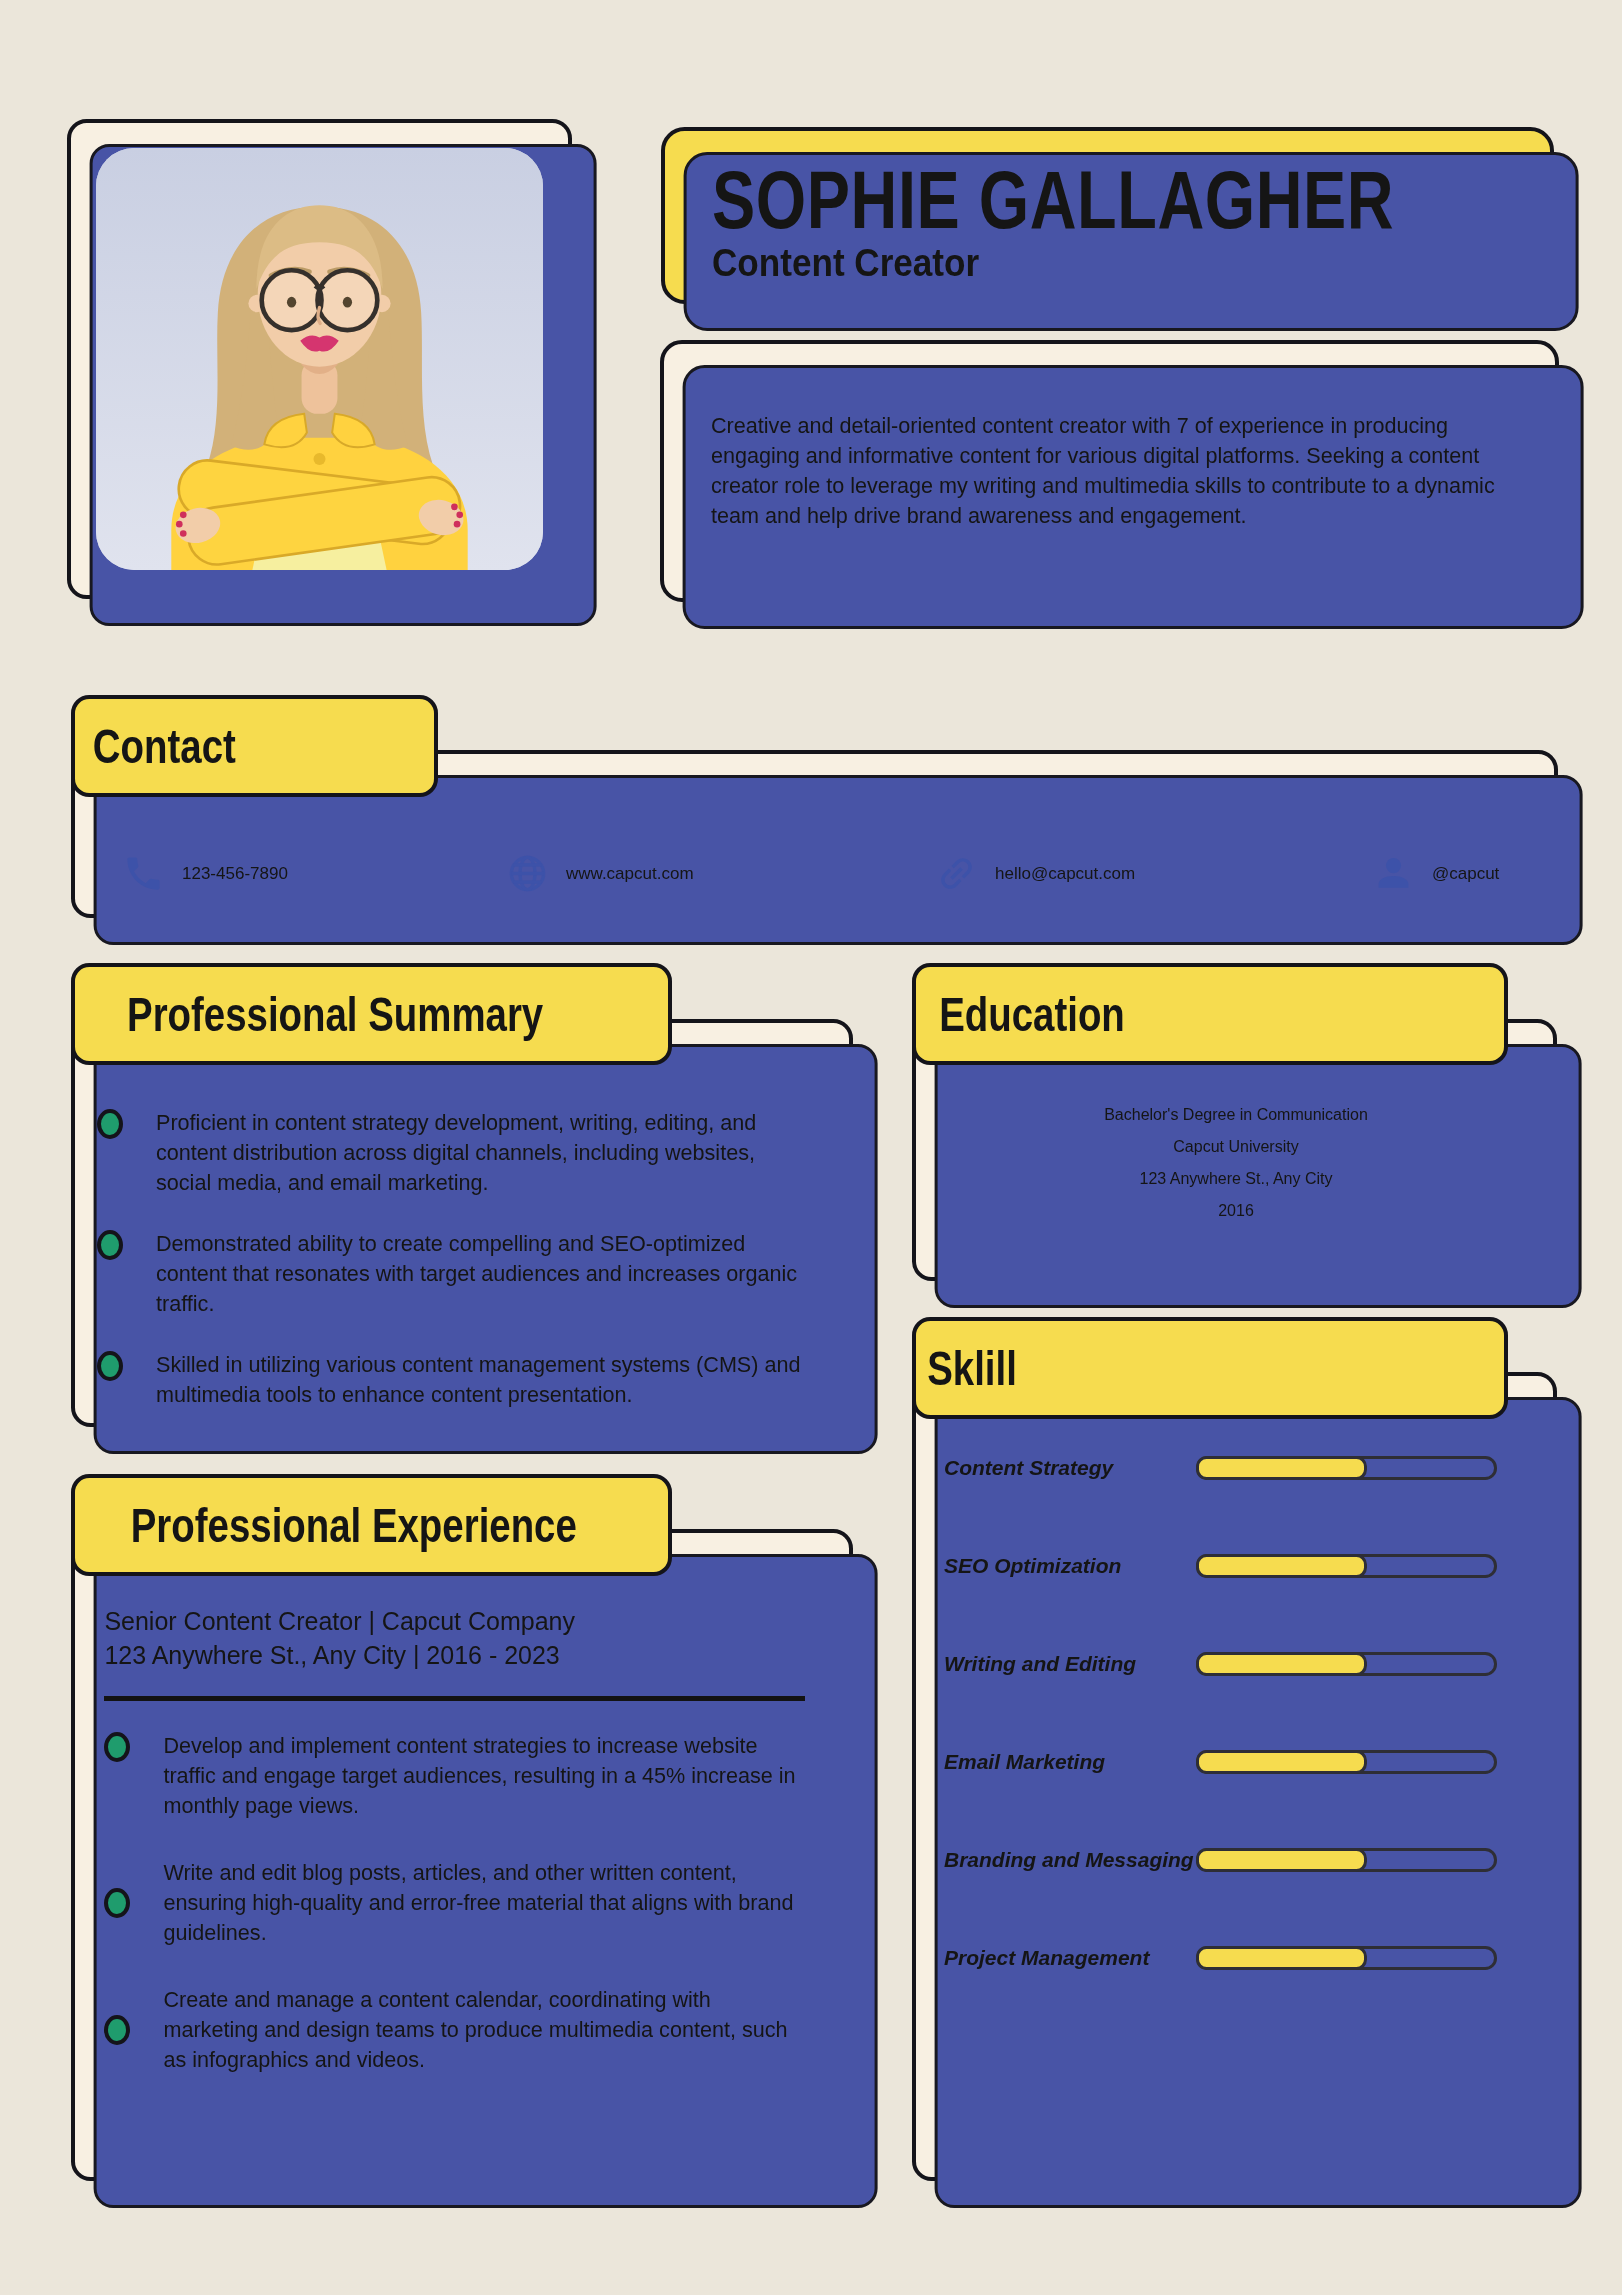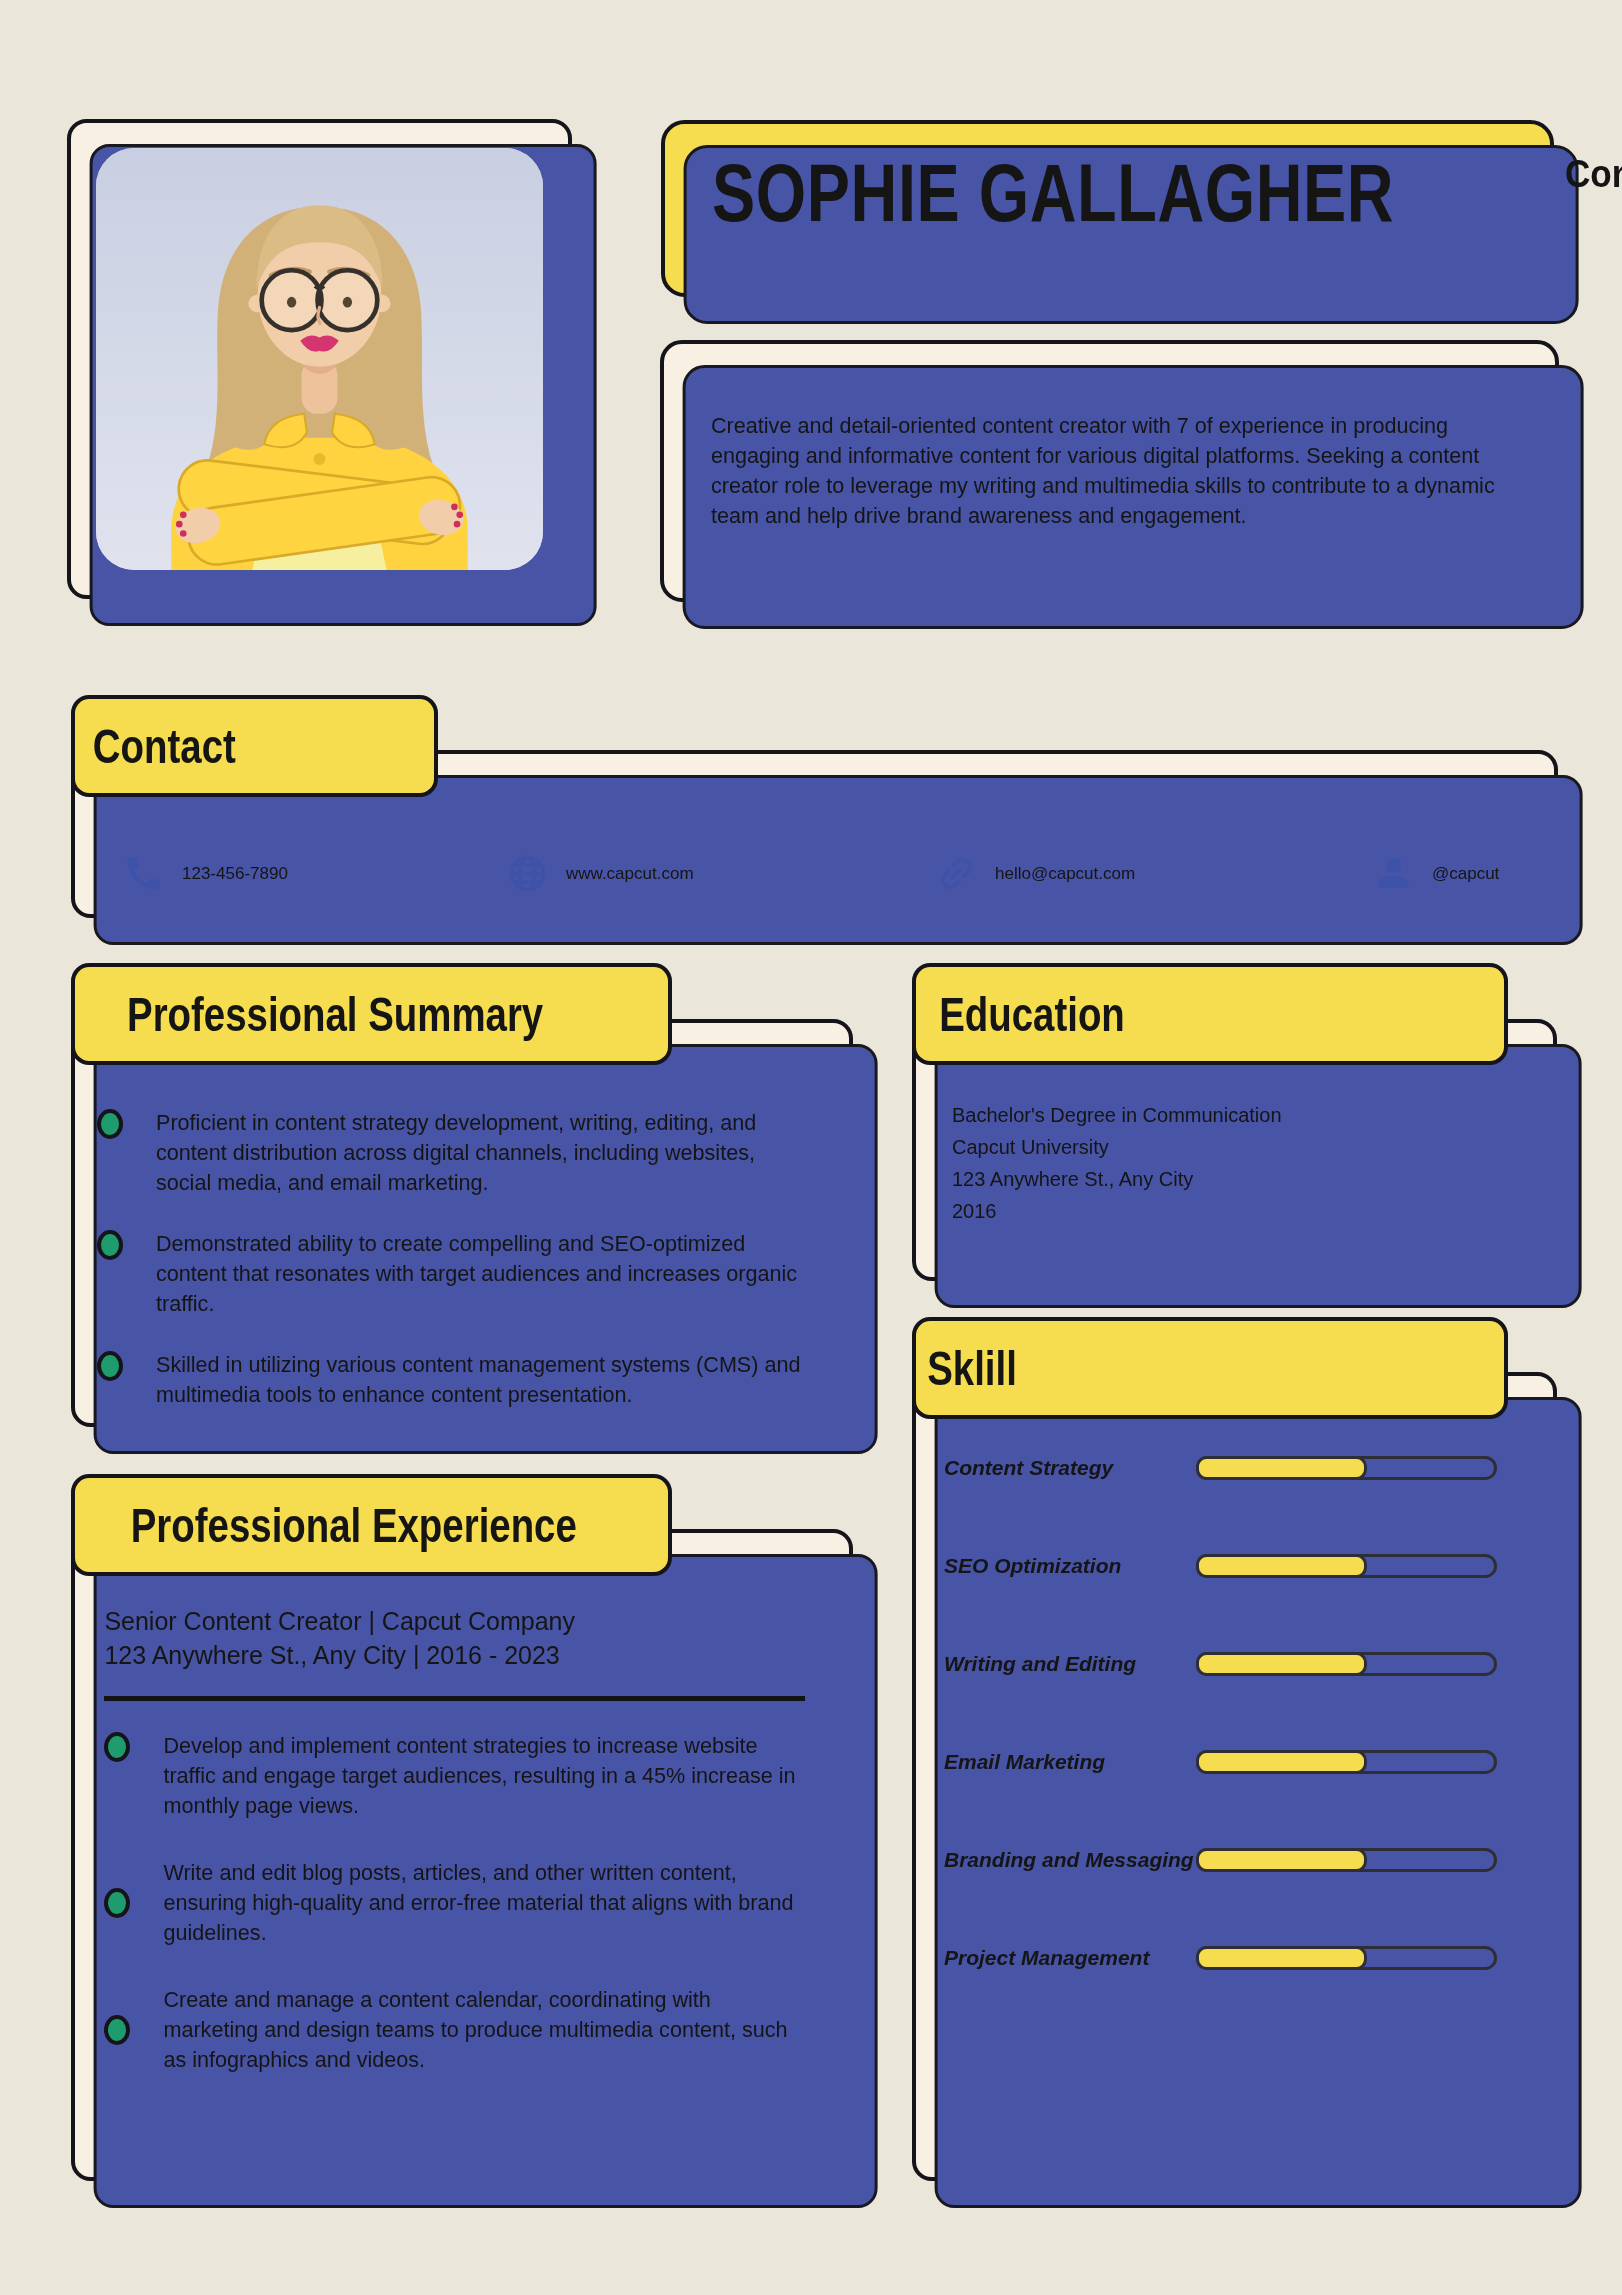--- a/index.html
+++ b/index.html
@@ -32,23 +32,23 @@
   .cond{display:inline-block;transform:scaleX(0.8);}
   .cond-l{display:inline-block;transform:scaleX(0.8);transform-origin:left center;}
   .cond-m{display:inline-block;transform:scaleX(0.9);transform-origin:left center;}
 
   
   .photo-card{left:67px;top:119px;width:505px;height:480px;--r:19.6px;}
   .photo{position:absolute;inset:25px;border-radius:38px;overflow:hidden;background:var(--photo_bg);}
   .photo svg{display:block;width:100%;height:100%;}
 
   .name-card{
-    left:661px;top:120px;width:893px;height:177px;--r:23.6px;
+    left:661px;top:127px;width:893px;height:177px;--r:23.6px;
     background:var(--yellow);
-    display:flex;flex-direction:row;justify-content:flex-start;
+    display:flex;flex-direction:column;justify-content:flex-start;
     padding:27.5px 33px 0 47px;
   }
   .name{font-size:81px;line-height:1.02;font-weight:bold;letter-spacing:0.7px;white-space:nowrap;}
   .role{font-size:39px;font-weight:bold;margin-top:0;white-space:nowrap;}
 
   .summary-card{
     left:660px;top:340px;width:899px;height:262px;--r:22px;
     display:flex;align-items:center;padding:0 34px 0 47px;
   }
   .summary-card p{margin:0;font-size:21.6px;line-height:30px;}
@@ -59,21 +59,21 @@
   .citem{position:absolute;display:flex;align-items:center;gap:17px;top:98px;}
   .citem .ic{flex:none;width:43px;height:43px;}
   .citem span{font-size:17px;white-space:nowrap;}
 
   
   .ps-tab{left:71px;top:963px;width:601px;}
   .ps-card{left:71px;top:1019px;width:782px;height:408px;--r:19.6px;padding:85px 46px 0 22px;}
 
   .edu-tab{left:912px;top:963px;width:596px;}
   .edu-card{left:912px;top:1019px;width:645px;height:262px;--r:19.6px;padding:76px 33px 0 36px;}
-  .edu-card div{font-size:20px;line-height:32px;}
+  .edu-card div{font-size:16px;line-height:32px;text-align:center;}
 
   .skl-tab{left:912px;top:1317px;width:596px;}
   .skl-card{left:912px;top:1372px;width:645px;height:809px;--r:19.6px;padding-top:43px;}
   .srow{height:98px;display:flex;align-items:center;justify-content:space-between;padding:0 56px 0 28px;}
   .srow .slabel{font-size:21px;font-weight:bold;white-space:nowrap;font-style:italic;}
   .bar{position:relative;flex:none;width:301px;height:23.6px;background:var(--blue);
        border:3.3px solid #2e2e36;border-radius:11.8px;}
   .bar .fill{position:absolute;top:-3.3px;left:-3.3px;height:23.6px;background:var(--yellow);
        border:3.3px solid #2e2e36;border-radius:10.5px;}
 

